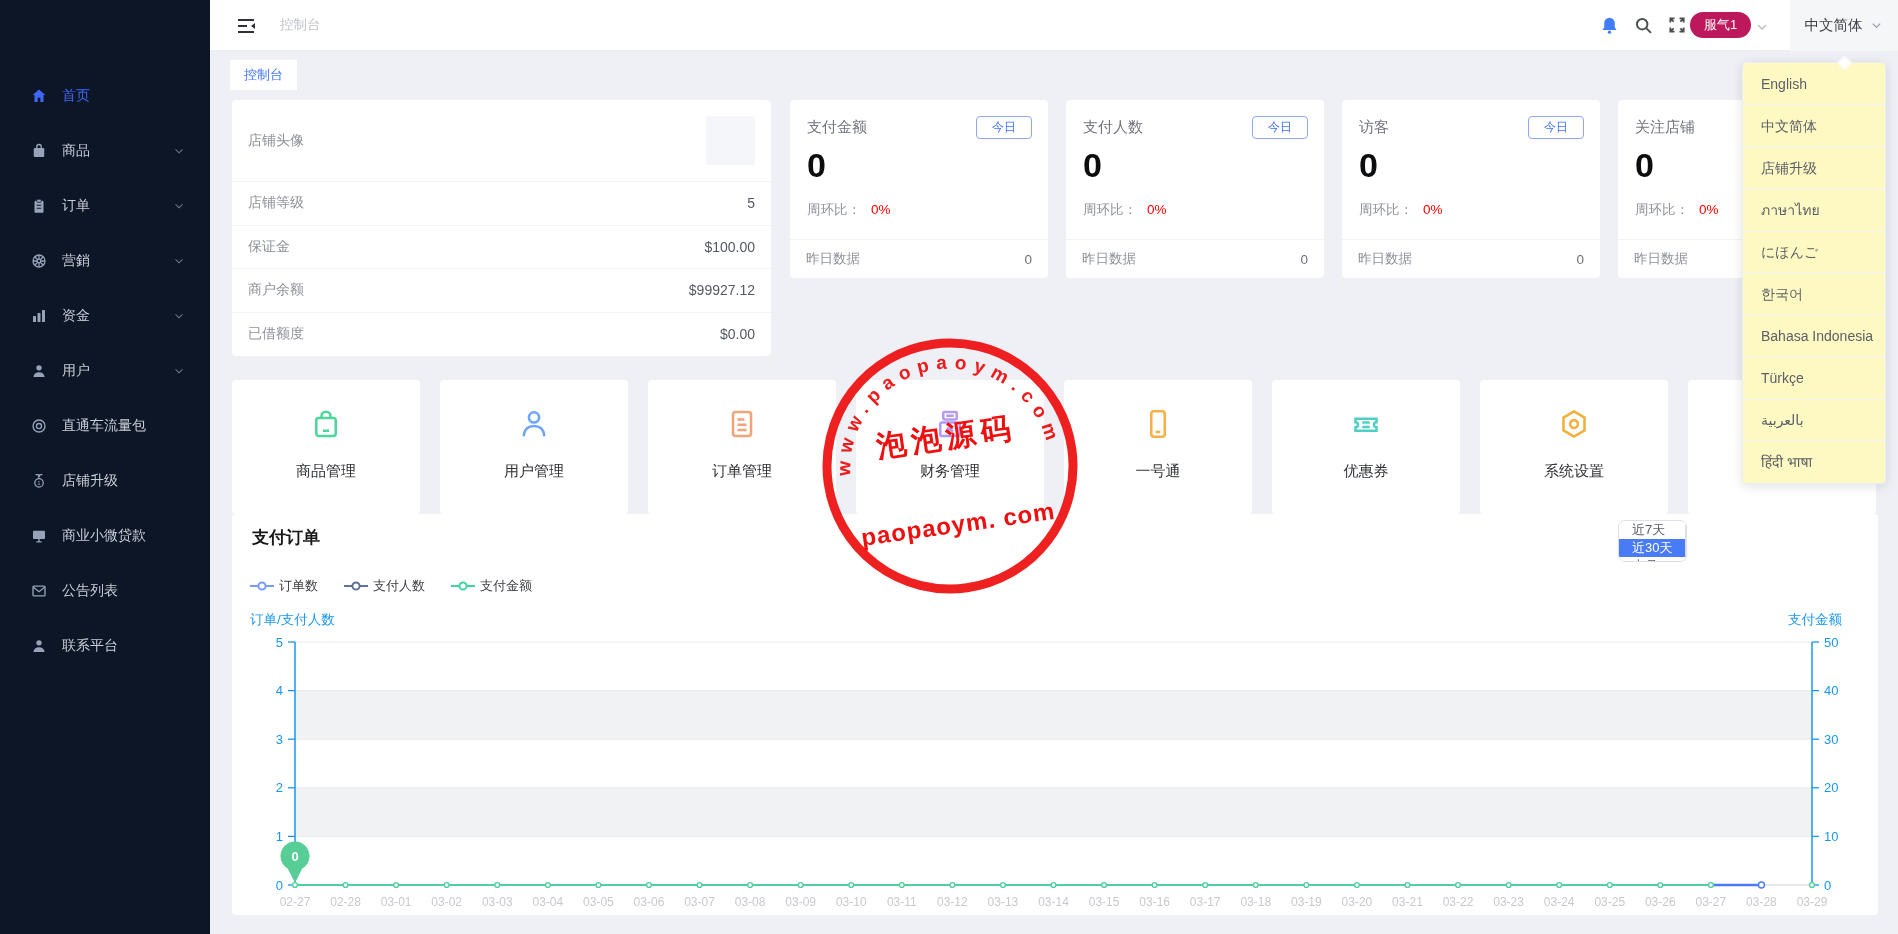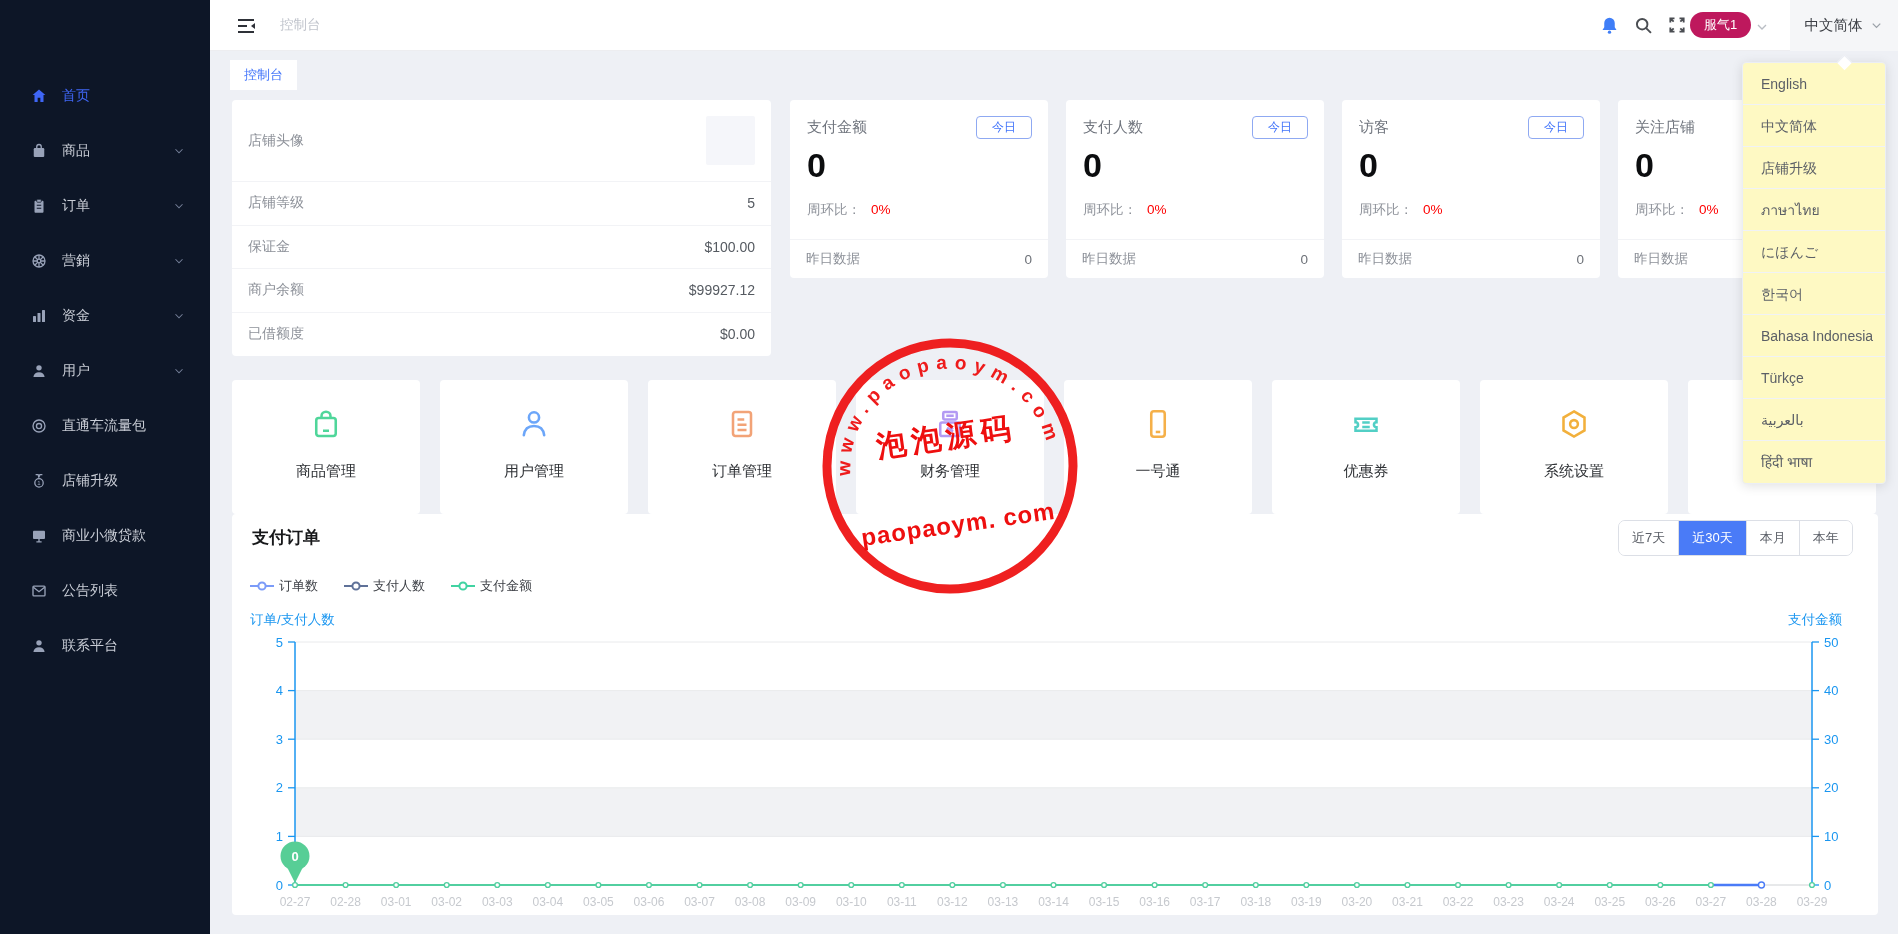--- a/index.html
+++ b/index.html
@@ -52,21 +52,21 @@
   .stat-foot { position:absolute; left:0; right:0; bottom:0; height:39px; border-top:1px solid #f2f3f6; display:flex; align-items:center; padding:0 16px; font-size:13.5px; color:#8d9199; }
   .stat-foot .yv { margin-left:auto; color:#6d7178; }
 
   .quick-card { top:380px; width:188px; height:134px; cursor:pointer; }
   .quick-ico { position:absolute; left:50%; top:26px; transform:translateX(-50%); width:36px; height:36px; }
   .quick-lab { position:absolute; left:0; right:0; top:82px; text-align:center; font-size:15px; color:#2f3236; }
 
   
   .chart-panel { left:232px; top:514px; width:1646px; height:401px; }
   .cp-title { position:absolute; left:20px; top:12px; font-size:17px; font-weight:700; color:#17181a; }
-  .range-group { position:absolute; left:1386px; top:6px; height:36px; display:flex; border:1px solid #dcdfe6; border-radius:7px; overflow:hidden; }
+  .range-group { position:absolute; left:1386px; top:6px; height:42px; display:flex; border:1px solid #dcdfe6; border-radius:7px; overflow:hidden;flex-direction:column; }
   .range-btn { height:100%; padding:0 13px; font-size:13px; color:#5a5e66; background:#fff; display:flex; align-items:center; cursor:pointer; border-right:1px solid #dcdfe6; }
   .range-btn:last-child { border-right:none; }
   .range-btn.active { background:#4a7bf7; color:#fff; }
   .legend { position:absolute; left:18px; top:63px; display:flex; gap:26px; align-items:center; }
   .lg-item { display:flex; align-items:center; gap:5px; font-size:13px; color:#3c3f45; cursor:pointer; }
   .chart-svg { position:absolute; left:0; top:0; }
 
   
   .stamp { position:absolute; left:800px; top:316px; width:300px; height:300px; z-index:40; transform:rotate(-8deg); pointer-events:none; }
 </style>

